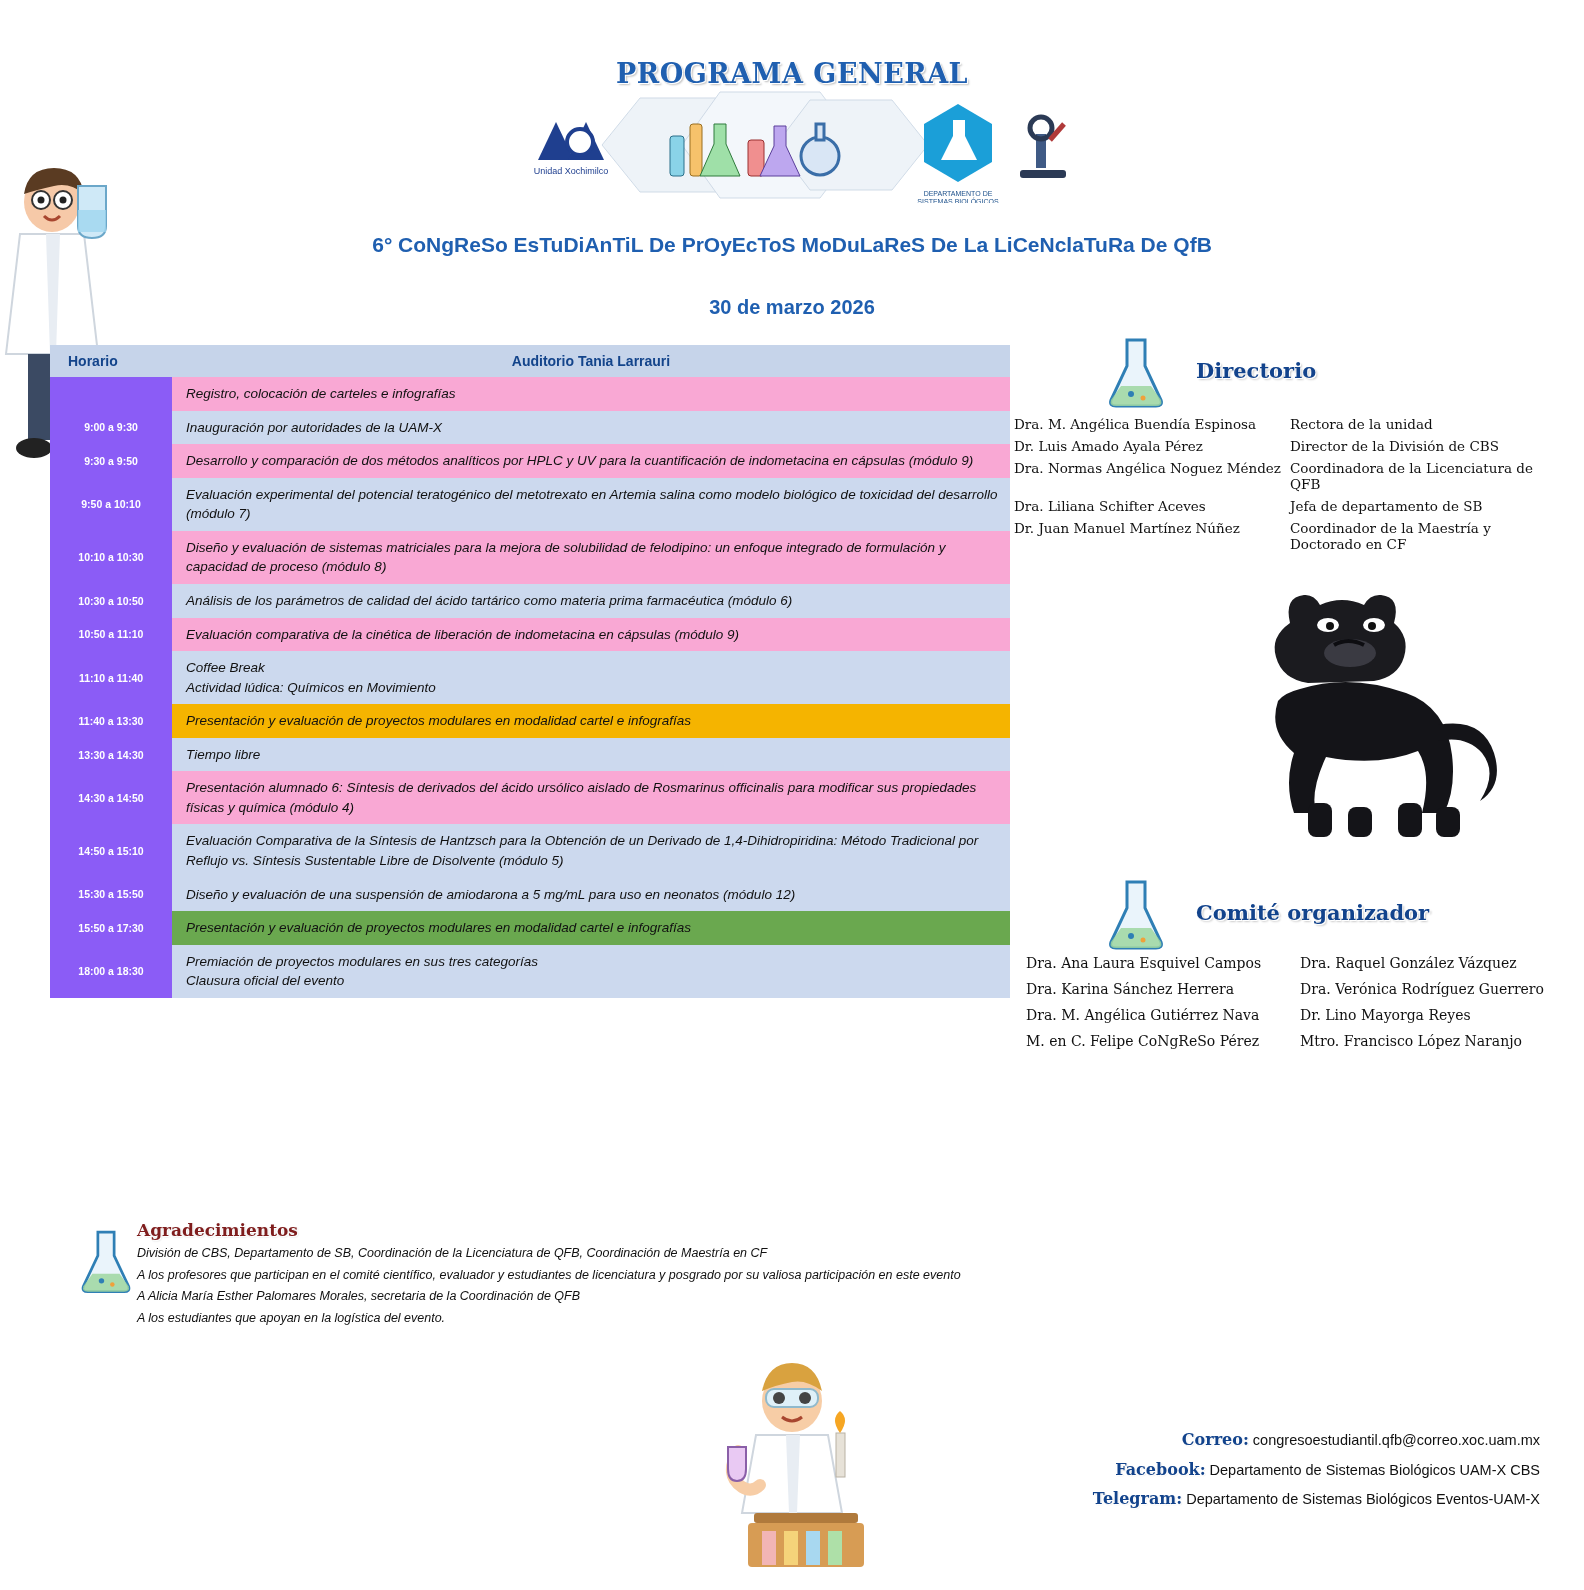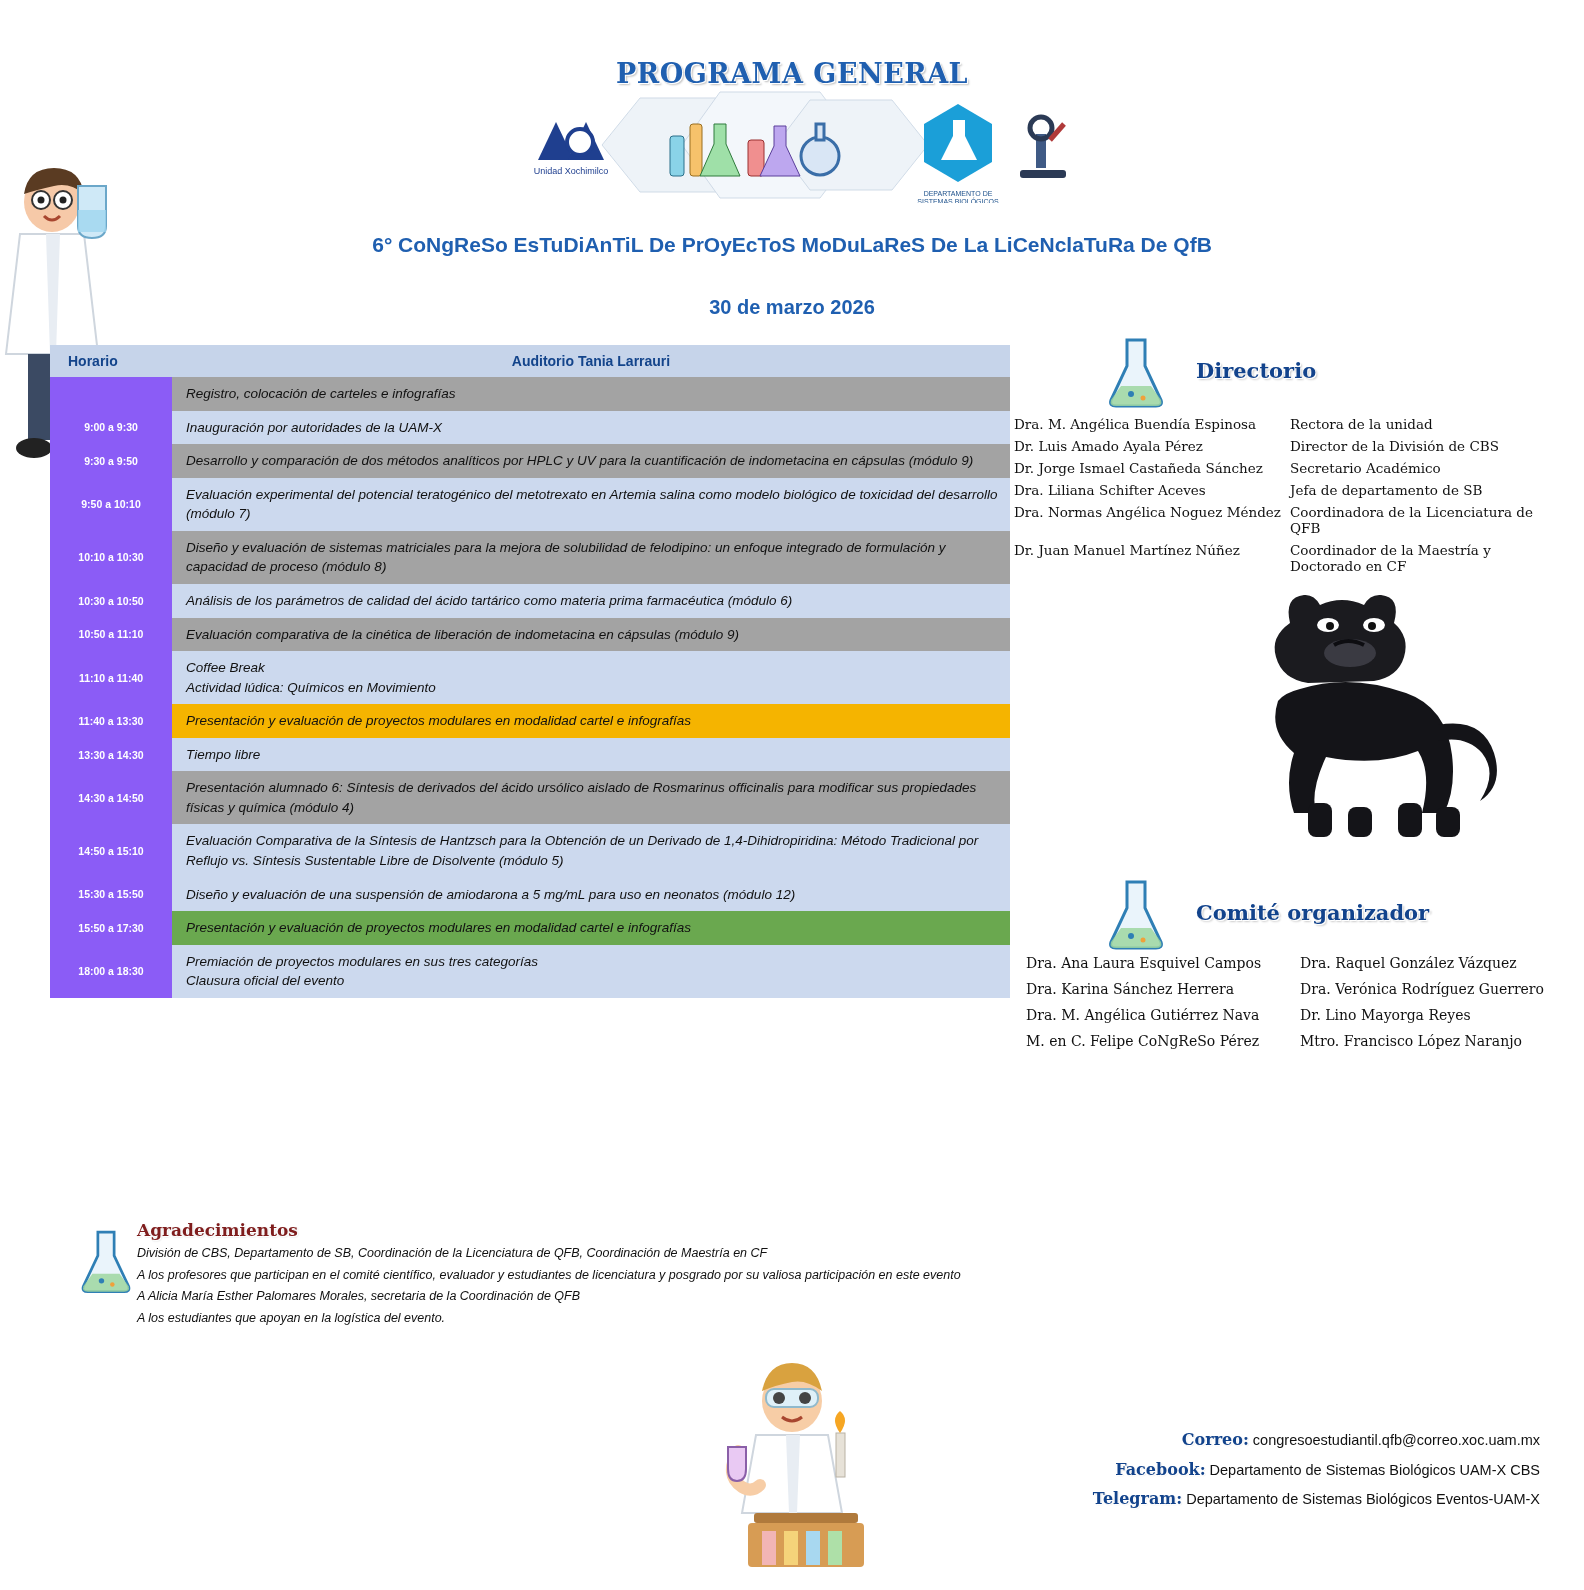--- a/index.html
+++ b/index.html
@@ -86,21 +86,21 @@
     background: #8b5cf6;
     color: #ffffff;
     font-size: 10.5px;
     font-weight: bold;
     text-align: center;
     padding: 4px 2px 4px 2px;
     width: 98px;
     vertical-align: middle;
   }
   .program td.act {
-    background: #a3a3a3;
+    background: #f9a8d4;
     color: #111111;
     font-style: italic;
     padding: 7px 10px 7px 14px;
     line-height: 1.45;
   }
   .program tr.alt td.act { background: #ccd9ee; }
   .program td.act.highlight-orange { background: #f5b400; font-style: italic; }
   .program td.act.highlight-green  { background: #6aa84f; font-style: italic; }
 
   
@@ -397,30 +397,26 @@
   <tbody>
     <tr>
       <td class="name">Dra. M. Angélica Buendía Espinosa</td>
       <td>Rectora de la unidad</td>
     </tr>
     <tr>
       <td class="name">Dr. Luis Amado Ayala Pérez</td>
       <td>Director de la División de CBS</td>
     </tr>
     <tr>
-      <td class="name">Dr. Jorge Ismael Castañeda Sánchez</td>
-      <td>Secretario Académico</td>
+      <td class="name">Dra. Normas Angélica Noguez Méndez</td>
+      <td>Coordinadora de la Licenciatura de QFB</td>
     </tr>
     <tr>
       <td class="name">Dra. Liliana Schifter Aceves</td>
       <td>Jefa de departamento de SB</td>
-    </tr>
-    <tr>
-      <td class="name">Dra. Normas Angélica Noguez Méndez</td>
-      <td>Coordinadora de la Licenciatura de QFB</td>
     </tr>
     <tr>
       <td class="name">Dr. Juan Manuel Martínez Núñez</td>
       <td>Coordinador de la Maestría y Doctorado en CF</td>
     </tr>
   </tbody>
 </table>
 
 <div class="com-head">Comité organizador</div>
 <table class="com-table">

